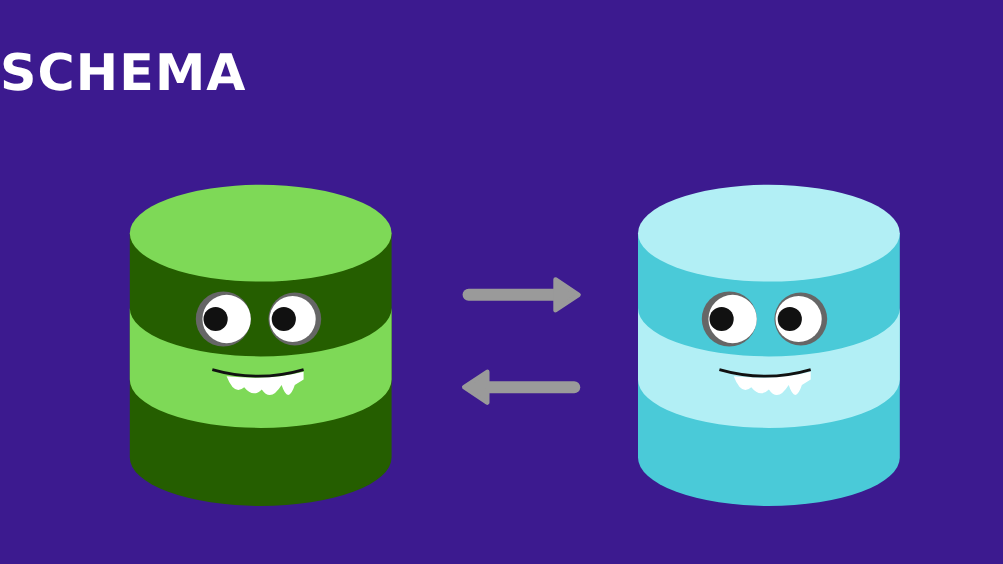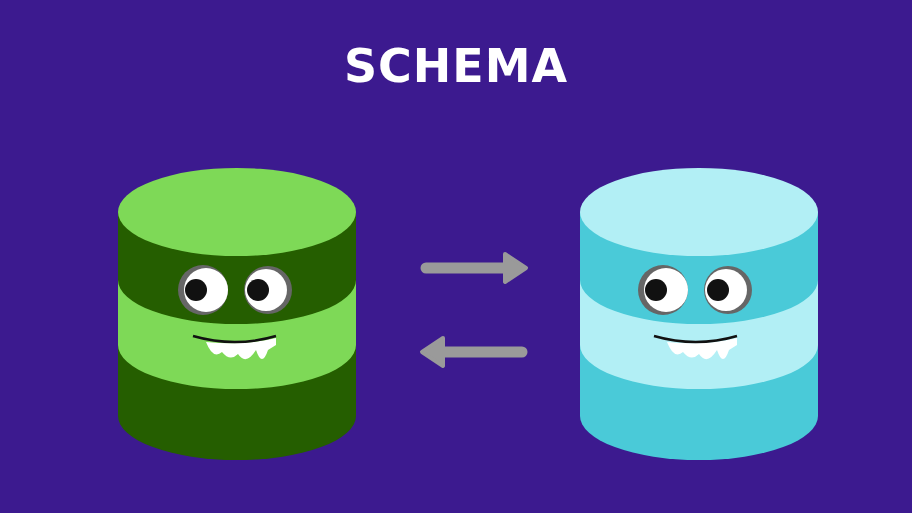--- a/index.html
+++ b/index.html
@@ -1,17 +1,17 @@
 <!DOCTYPE html>
 <html><head>
 <meta charset="utf-8">
 <style>
   html,body{margin:0;padding:0;}
   body{width:912px;height:513px;background:#3c1a8f;position:relative;overflow:hidden;font-family:"DejaVu Sans",sans-serif;}
-  .title{position:absolute;left:0;top:38px;width:912px;text-align:center;color:#fff;font-weight:bold;font-size:46px;letter-spacing:1px;line-height:56px;}
+  .title{position:absolute;left:0;top:38px;width:912px;color:#fff;font-weight:bold;font-size:46px;letter-spacing:1px;line-height:56px;}
   svg.art{position:absolute;left:0;top:0;}
 </style>
 </head>
 <body>
 
 <div class="title">SCHEMA</div>
 
 <svg class="art" width="912" height="513" viewBox="0 0 912 513">
 
   <g>

